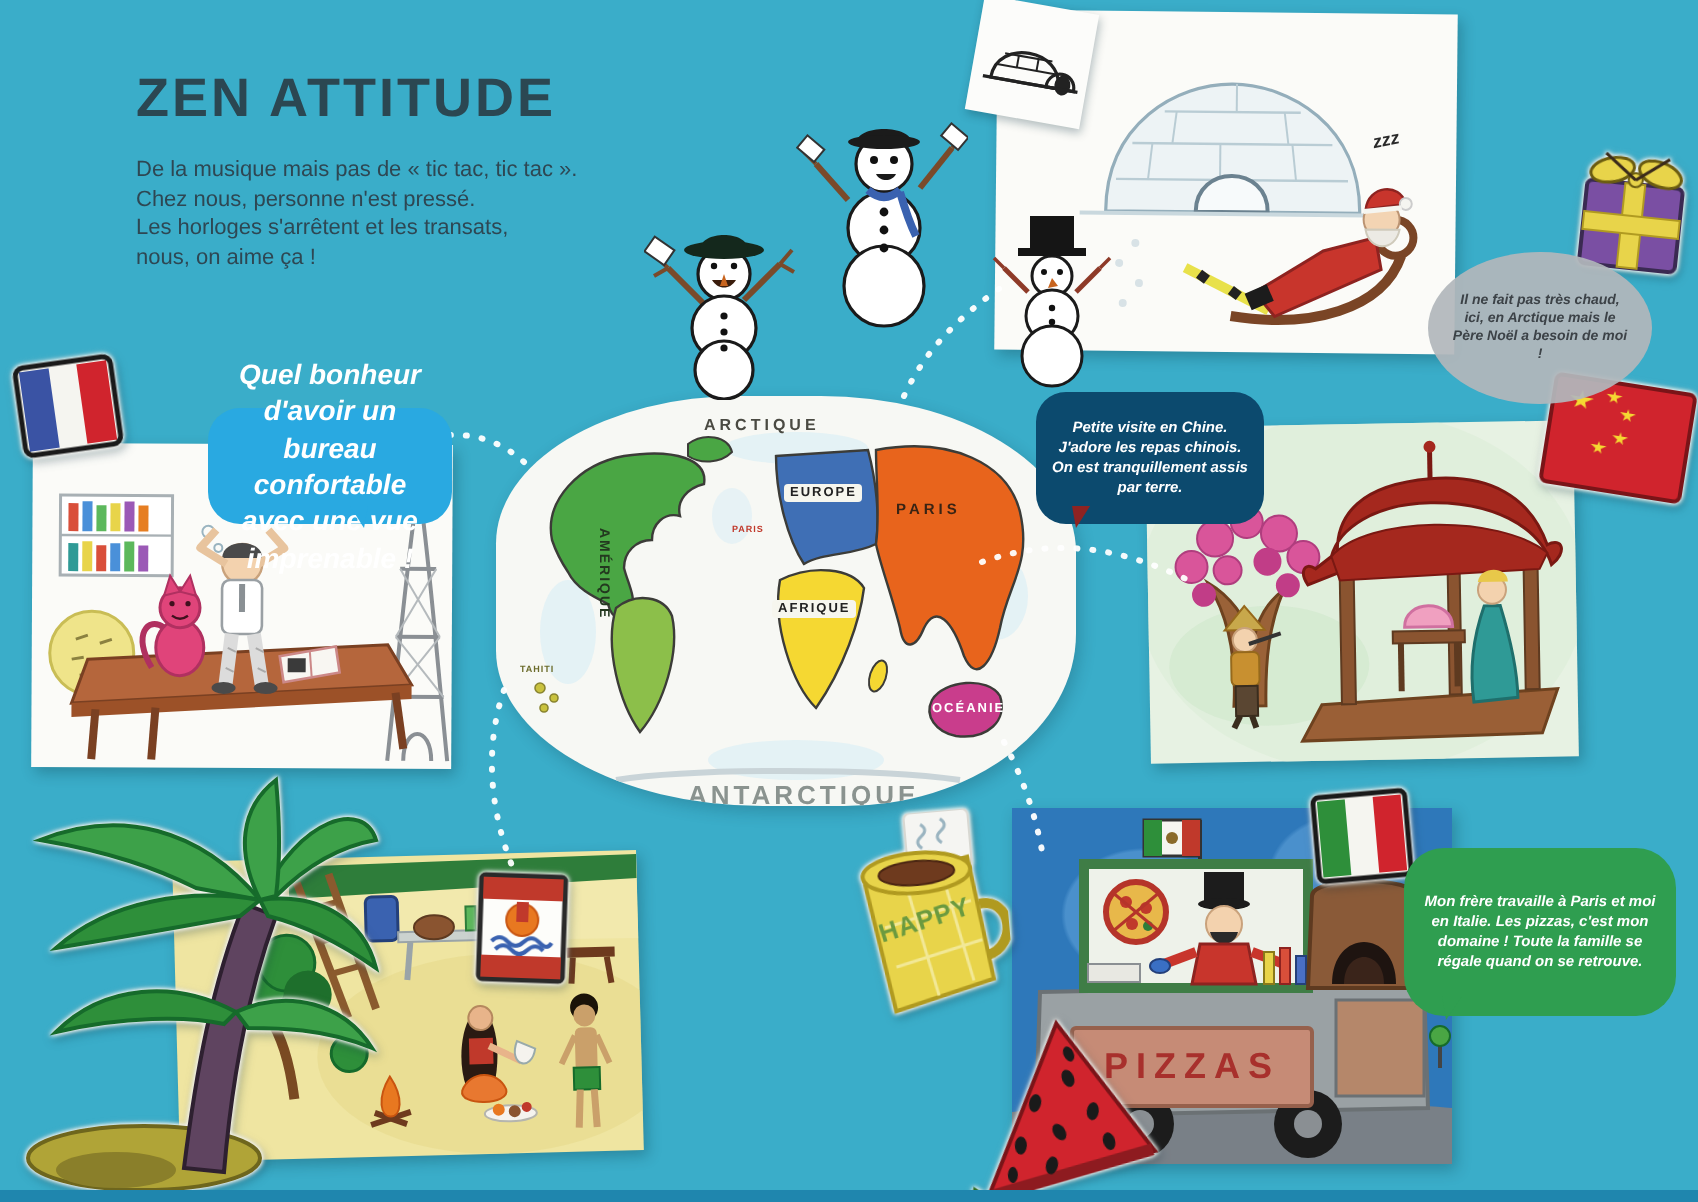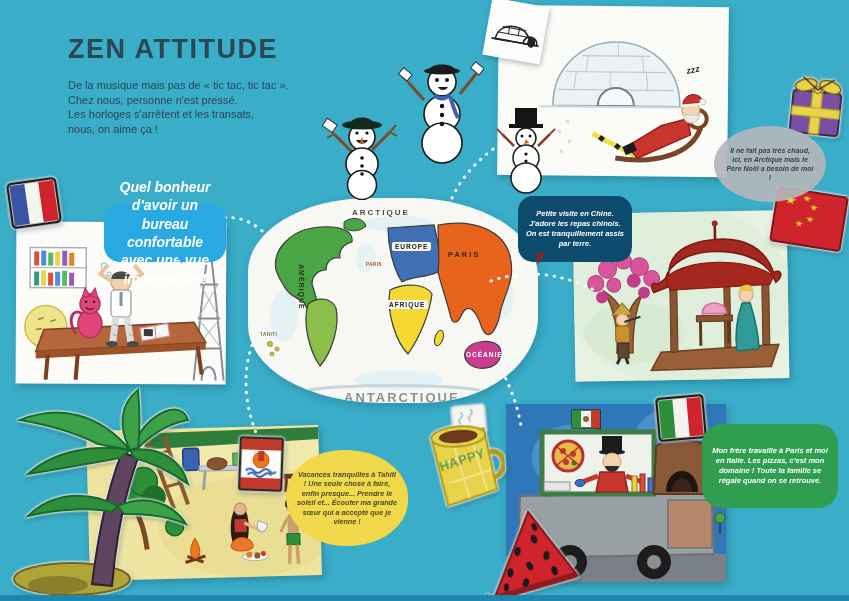--- a/index.html
+++ b/index.html
@@ -440,23 +440,23 @@
   <svg class="prop cutout" style="left:238px;top:436px;transform:rotate(2deg);z-index:7;" width="46" height="56" viewBox="0 0 46 56">
     <rect x="2" y="2" width="42" height="52" rx="2" fill="#fdfdfa" stroke="#2a2a2a" stroke-width="2.5"></rect>
     <rect x="3" y="3" width="40" height="11" fill="#c0392b"></rect>
     <rect x="3" y="42" width="40" height="11" fill="#c0392b"></rect>
     <circle cx="23" cy="24" r="8" fill="#e87820" stroke="#c85410"></circle>
     <rect x="20" y="15" width="6" height="10" fill="#c0392b"></rect>
     <path d="M8,35 q4,-4 8,0 t8,0 t8,0 t6,0" fill="none" stroke="#3a62b0" stroke-width="2"></path>
     <path d="M10,39 q4,-4 8,0 t8,0 t8,0" fill="none" stroke="#3a62b0" stroke-width="2"></path>
   </svg>
 
-  <div class="bubble bubble-tahiti">Vacances tranquilles à Tahiti ! Une seule chose à faire, enfin presque... Prendre le soleil et... Écouter ma grande sœur qui a accepté que je vienne !</div>
 
   <div class="panel pizza-panel">
+    <div class="pizzas-sign">PIZZAS</div>
     <svg viewBox="0 0 220 178" style="position:relative;z-index:1;">
       <path d="M0,152 C40,146 180,146 220,150 L220,178 L0,178 Z" fill="#7d8184" opacity=".95"></path>
       <rect x="160" y="8" width="16" height="28" fill="#9a6238" stroke="#5e3a20" stroke-width="1.5"></rect>
       <circle cx="168" cy="4" r="6" fill="#f2f2ee" opacity=".9"></circle>
         <circle cx="176" cy="0" r="5" fill="#f2f2ee" opacity=".9"></circle>
       <line x1="94" y1="28" x2="94" y2="6" stroke="#333" stroke-width="2"></line>
       <rect x="66" y="6" width="28" height="18" fill="#f5f5f0" stroke="#333" stroke-width="1.5"></rect>
       <rect x="66" y="6" width="9" height="18" fill="#2e8f3a"></rect>
       <rect x="85" y="6" width="9" height="18" fill="#c0392b"></rect>
       <circle cx="80" cy="15" r="3" fill="#8a6a2a"></circle>

